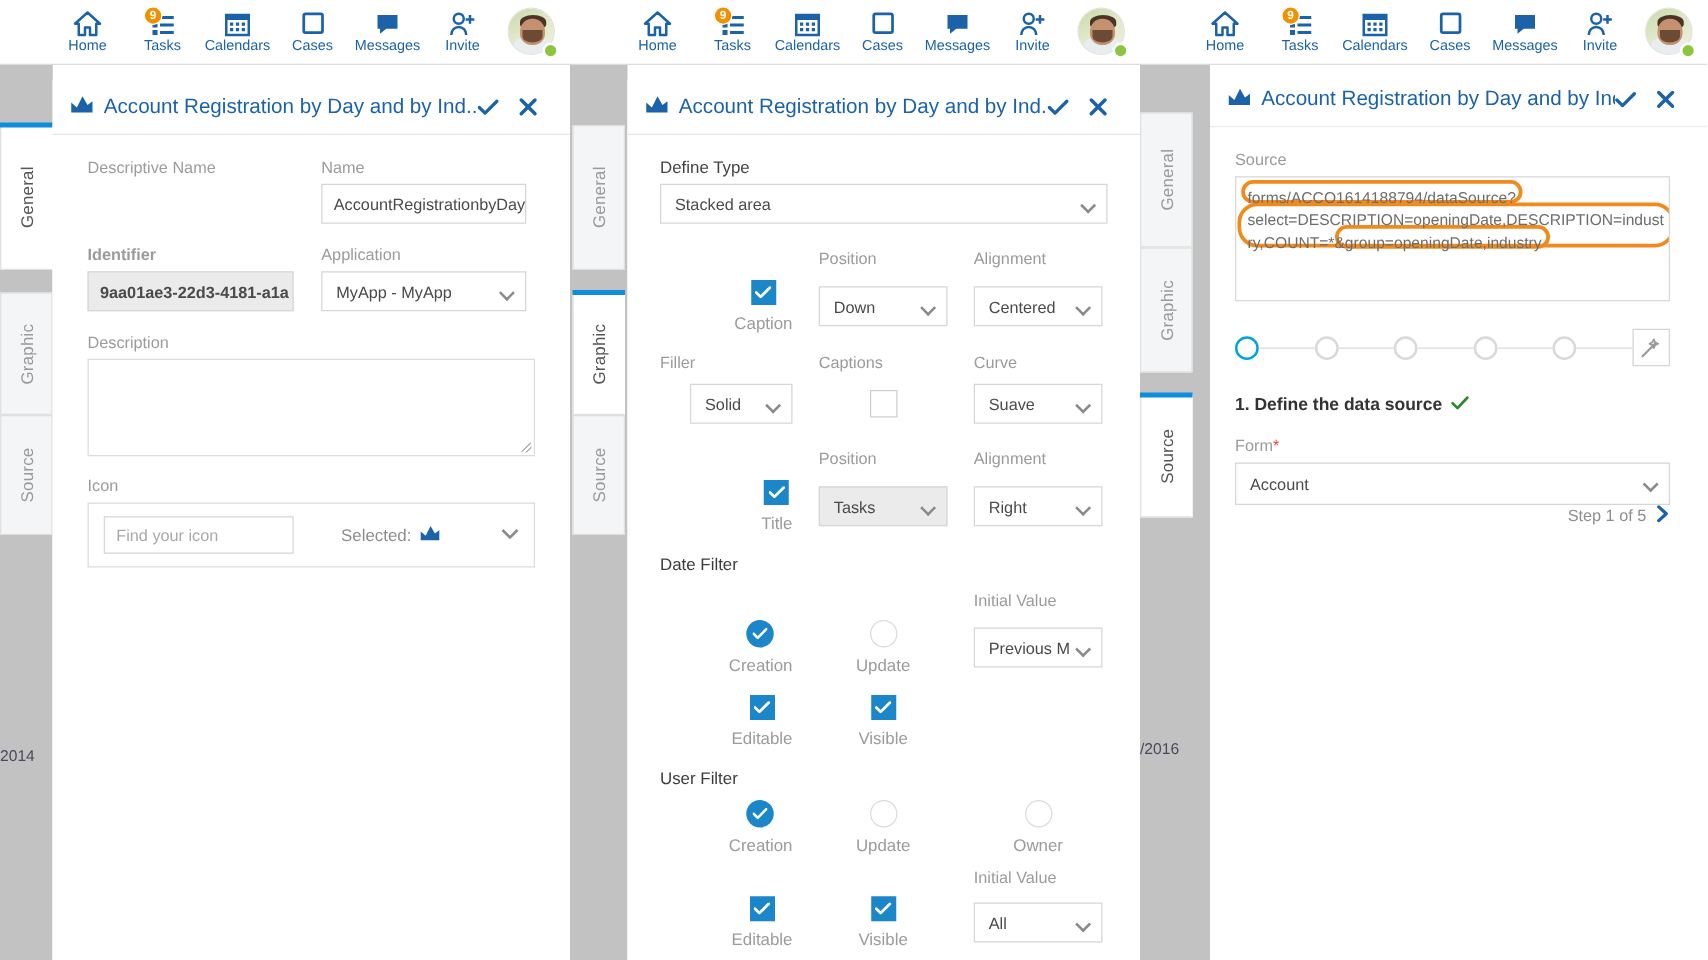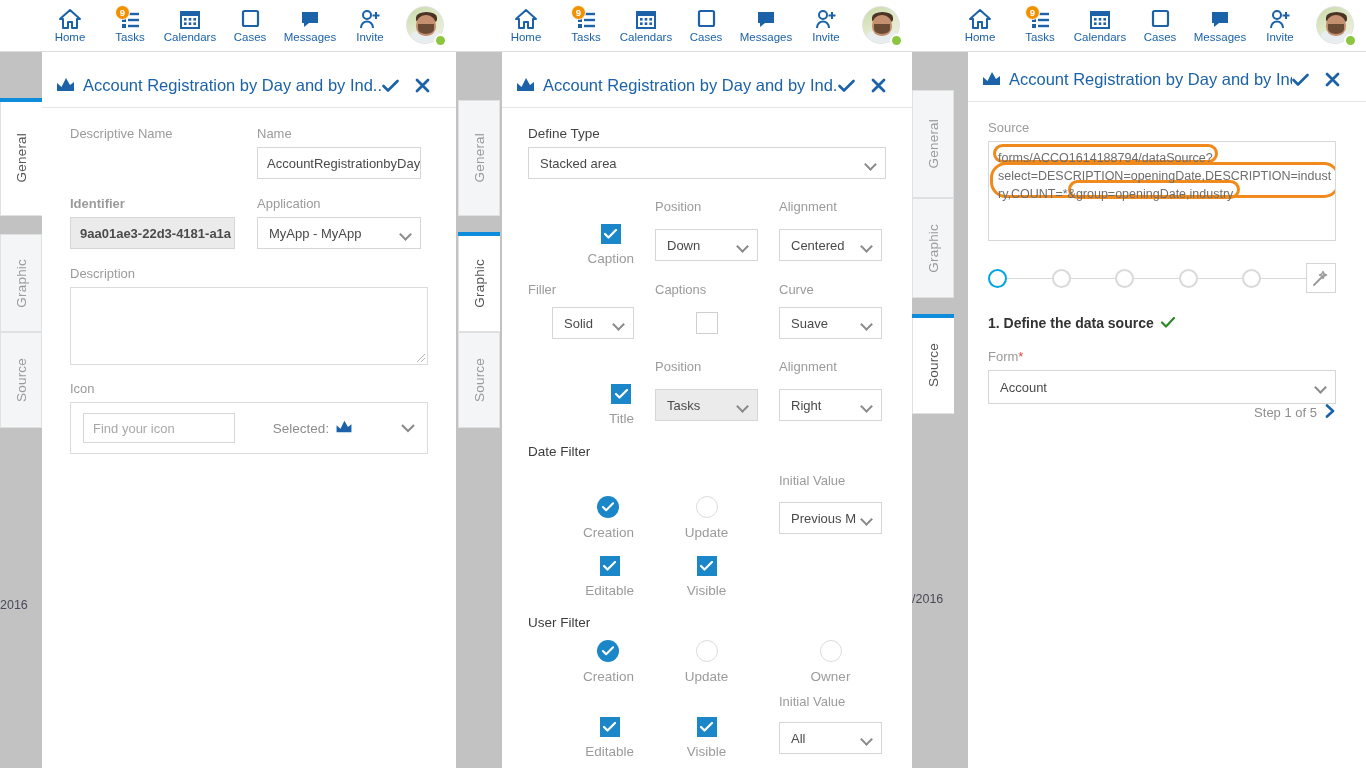--- a/index.html
+++ b/index.html
@@ -270,21 +270,21 @@
           <div class="body"></div>
             <div class="hair"></div>
             <div class="face"></div>
             <div class="beard"></div>
         </div>
         <div class="status-dot"></div>
       </div>
     </div>
 
     <div class="backdrop" style="left:0;top:52px;width:42px;height:716px;"></div>
-    <div class="behind-txt" style="left:0;top:598px;">2016</div>
+    <div class="behind-txt" style="left:0;top:598px;">2014</div>
     <div class="backdrop" style="left:0;top:52px;width:42px;height:48px;background:#c2c2c2;"></div>
 
     <div class="rail" style="top:100px;left:0;">
       <div class="vtab active" style="height:116px;">
         <span>General</span>
       </div>
       <div class="vtab" style="height:98px;margin-top:18px;">
         <span>Graphic</span>
       </div>
       <div class="vtab" style="height:96px;">

